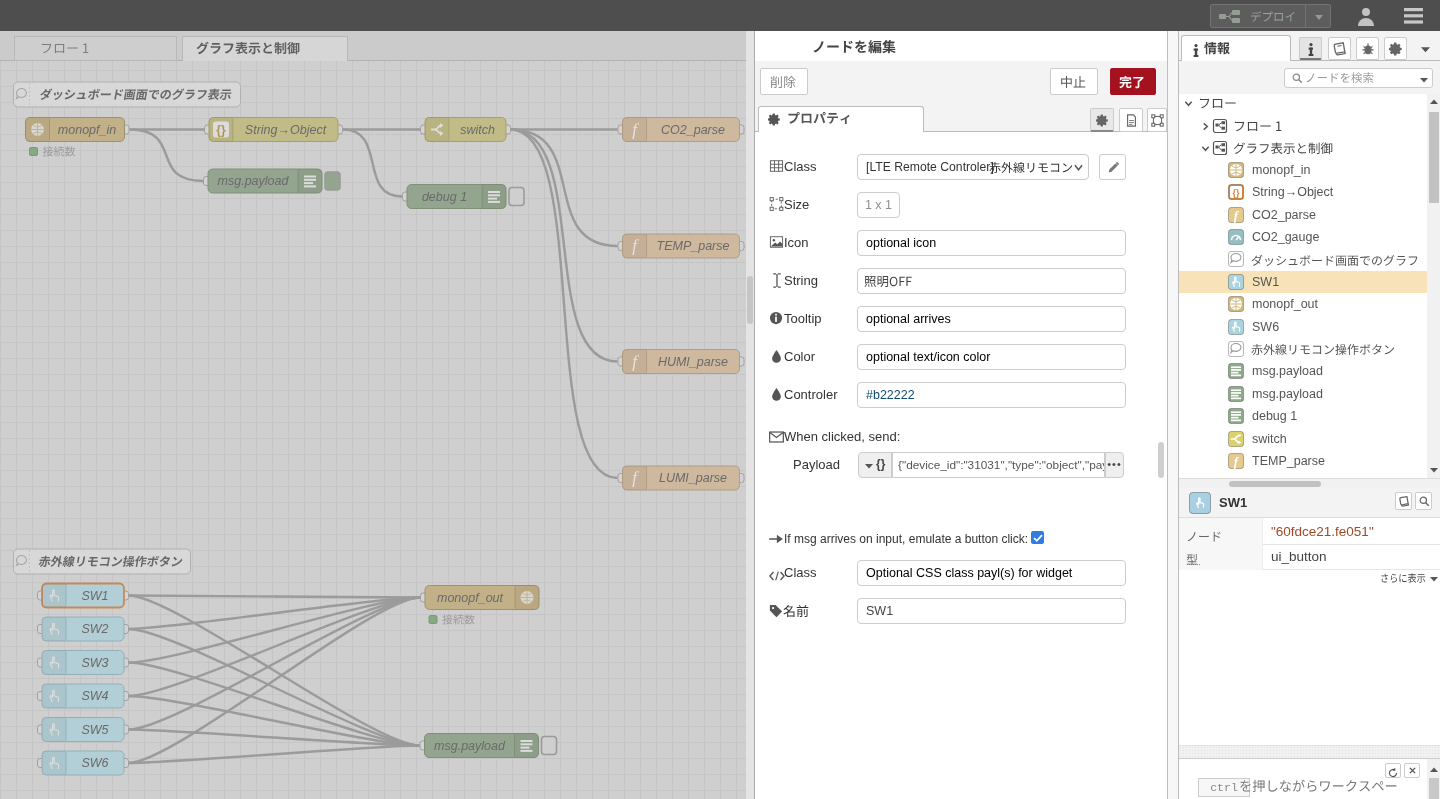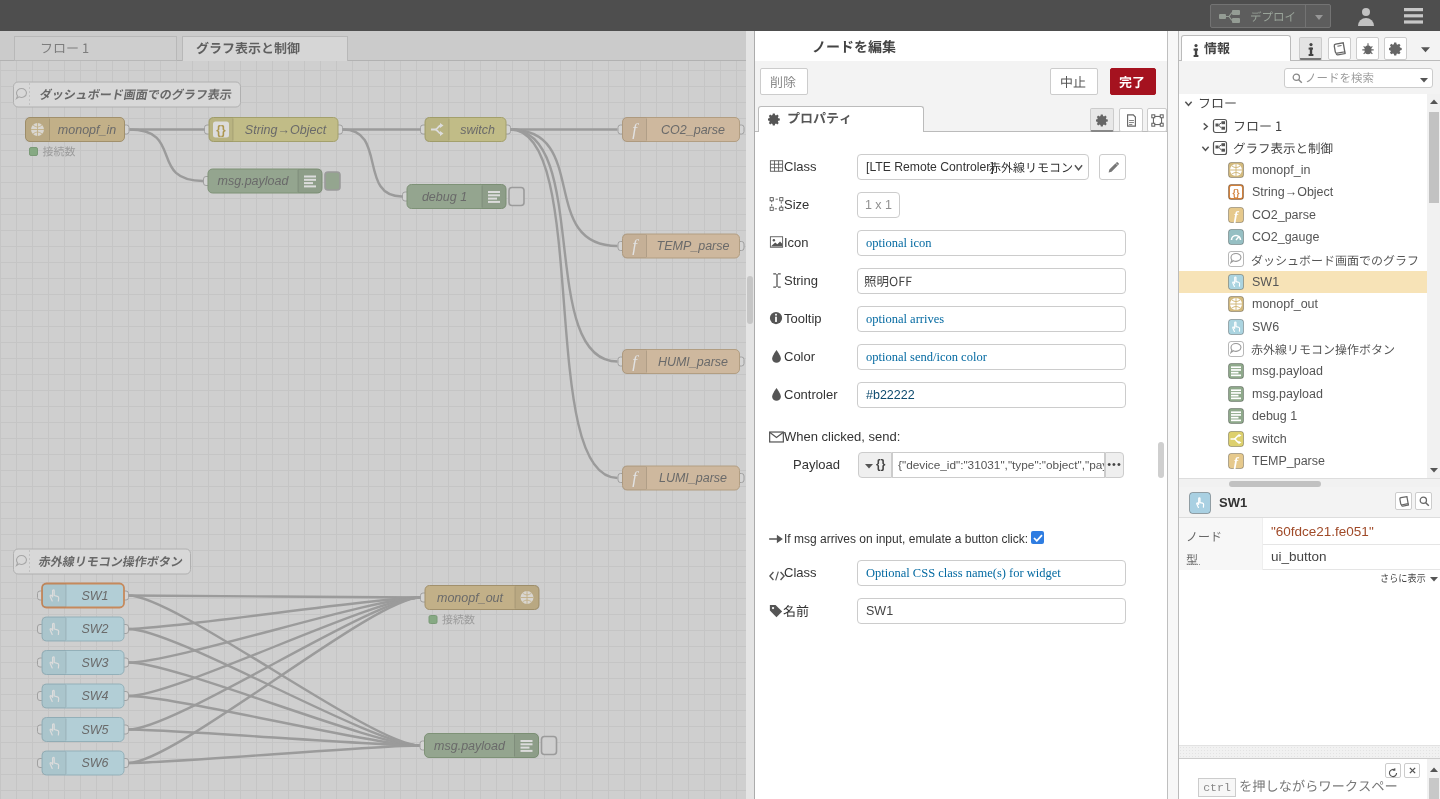--- a/index.html
+++ b/index.html
@@ -36,21 +36,21 @@
   #ptab { position:absolute; left:3px; top:3px; width:166px; height:27px; background:#fff; border:1px solid #bbb; border-bottom:none; border-radius:3px 3px 0 0; font-size:13px; font-weight:bold; color:#555; line-height:26px; }
   .ticonbtn { position:absolute; top:5px; width:24px; height:24px; background:#fff; border:1px solid #ccc; border-radius:2px; text-align:center; }
   #tb1 { left:335px; background:#e8e8e8; border-bottom:2px solid #888; }
   #tb2 { left:364px; }
   #tb3 { left:392px; width:20px; }
   #trayform { position:absolute; left:0; top:101px; width:412px; height:667px; background:#fff; }
   .frow { position:absolute; left:14px; height:26px; }
   .flabel { position:absolute; left:0; top:5px; font-size:13px; color:#333; }
   .ficon { position:absolute; left:0; top:5px; width:17px; }
   .finput { position:absolute; left:88px; width:269px; height:26px; border:1px solid #ccc; border-radius:4px; font-size:12.5px; color:#555; line-height:24px; padding-left:8px; background:#fff; }
-  .ph { color:#0369a1;font-family:Liberation Serif, serif; }
+  .ph { color:#000000; }
 </style>
 </head>
 <body>
 <div id="app">
   <div id="header" class="abs">
     <div id="deploy" class="abs">
       <svg class="abs" style="left:8px;top:5px" width="22" height="14" viewBox="0 0 22 14">
         <rect x="0" y="4" width="7" height="5" rx="1" fill="#949c94"></rect>
         <rect x="13" y="0" width="8" height="5" rx="1" fill="#949c94"></rect>
         <rect x="13" y="8" width="8" height="5" rx="1" fill="#949c94"></rect>
@@ -415,21 +415,21 @@
               <rect x="7" y="3.2" width="2" height="2" fill="#fff"></rect>
             </svg></span>
         <span class="flabel" style="left:15px">Tooltip</span>
         <div class="finput ph" style="left:88px;">optional arrives</div>
       </div>
       <div class="frow" style="top:212px; width:384px;">
         <span class="ficon" style="left:2px"><svg width="11" height="14" viewBox="0 0 12 16">
               <path d="M6 1 C6 1 11 7.5 11 11 A5 4.7 0 0 1 1 11 C1 7.5 6 1 6 1 Z" fill="#555"></path>
             </svg></span>
         <span class="flabel" style="left:15px">Color</span>
-        <div class="finput ph" style="left:88px;">optional send/icon color</div>
+        <div class="finput ph" style="left:88px;">optional text/icon color</div>
       </div>
       <div class="frow" style="top:250px; width:384px;">
         <span class="ficon" style="left:2px"><svg width="11" height="14" viewBox="0 0 12 16">
               <path d="M6 1 C6 1 11 7.5 11 11 A5 4.7 0 0 1 1 11 C1 7.5 6 1 6 1 Z" fill="#555"></path>
             </svg></span>
         <span class="flabel" style="left:15px">Controler</span>
         <div class="finput" style="left:88px; color:#0c4a6e;">#b22222</div>
       </div>
       <div class="frow" style="top:292px; width:384px;">
         <span class="ficon"><svg width="15" height="12" viewBox="0 0 16 12">
@@ -459,21 +459,21 @@
               <path d="M1 5 L4.5 8.5 L11 1.5" stroke="#fff" stroke-width="2.2" fill="none"></path>
             </svg>
           </div>
       </div>
       <div class="frow" style="top:428px; width:384px;">
         <span class="ficon" style="top:7px"><svg width="16" height="10" viewBox="0 0 18 11">
               <path d="M5 1 L1 5.5 L5 10 M13 1 L17 5.5 L13 10" stroke="#555" stroke-width="1.5" fill="none"></path>
               <path d="M10.5 0.5 L7.5 10.5" stroke="#555" stroke-width="1.3"></path>
             </svg></span>
         <span class="flabel" style="left:15px">Class</span>
-        <div class="finput ph" style="left:88px;">Optional CSS class name(s) for widget</div>
+        <div class="finput ph" style="left:88px;">Optional CSS class payl(s) for widget</div>
       </div>
       <div class="frow" style="top:466px; width:384px;">
         <span class="ficon" style="top:6px"><svg width="14" height="14" viewBox="0 0 16 16">
               <path d="M1 1 H7.5 L15 8.5 L8.5 15 L1 7.5 Z" fill="#555"></path>
               <circle cx="4.6" cy="4.6" r="1.3" fill="#fff"></circle>
             </svg></span>
 
         <div class="finput" style="left:88px; color:#444;">SW1</div>
       </div>
     </div>
@@ -758,21 +758,21 @@
           <svg style="margin:3px 0 0 3.5px; display:block" width="7" height="7" viewBox="0 0 8 8">
             <path d="M1 1 L7 7 M7 1 L1 7" stroke="#555" stroke-width="1.6"></path>
           </svg>
         </div>
       <div class="abs" style="left:248px; top:0; width:13px; height:41px; background:#f1f1f1;">
         <svg class="abs" style="left:3px; top:8px" width="8" height="6" viewBox="0 0 10 7">
             <path d="M0 6 L5 0.5 L10 6Z" fill="#555"></path>
           </svg>
         <div class="abs" style="left:1.5px; top:19px; width:10px; height:22px; background:#c8c8c8;"></div>
       </div>
-      <div class="abs" style="left:19px; top:19px; width:38px; height:19px; background:#f7f7f7; border:1px solid #ccc; font-family:'Liberation Mono', monospace; font-size:11.5px; color:#888; text-align:center; line-height:17px;">ctrl</div>
+      <div class="abs" style="left:19px; top:19px; width:52px; height:19px; background:#f7f7f7; border:1px solid #ccc; font-family:'Liberation Mono', monospace; font-size:11.5px; color:#888; text-align:center; line-height:17px;">ctrl</div>
 
     </div>
 </div>
 </div>
 <div id="jp">
 <svg class="abs" style="left:1249px; top:5px; " width="49" height="21" viewBox="0 0 49 21">
       <path transform="translate(1,16)" fill="#9aa49a" d="M2.3 -8.4V-7.5C2.6 -7.5 3 -7.5 3.4 -7.5C4 -7.5 6.7 -7.5 7.4 -7.5C7.7 -7.5 8.1 -7.5 8.4 -7.5V-8.4C8.1 -8.4 7.7 -8.3 7.4 -8.3C6.7 -8.3 4 -8.3 3.4 -8.3C3 -8.3 2.7 -8.4 2.3 -8.4ZM9 -9.3 8.4 -9.1C8.7 -8.6 9.1 -8 9.3 -7.5L10 -7.8C9.7 -8.2 9.3 -8.9 9 -9.3ZM10.3 -9.8 9.7 -9.5C10 -9.1 10.4 -8.5 10.6 -8L11.3 -8.2C11 -8.7 10.6 -9.4 10.3 -9.8ZM1 -5.5V-4.6C1.3 -4.6 1.6 -4.6 2 -4.6H5.4C5.4 -3.5 5.3 -2.5 4.7 -1.7C4.3 -1 3.5 -0.3 2.6 0L3.4 0.7C4.4 0.1 5.3 -0.7 5.7 -1.4C6.2 -2.3 6.3 -3.3 6.4 -4.6H9.5C9.8 -4.6 10.1 -4.6 10.4 -4.6V-5.5C10.1 -5.5 9.7 -5.5 9.5 -5.5C8.9 -5.5 2.6 -5.5 2 -5.5C1.6 -5.5 1.3 -5.5 1 -5.5Z M20.8 -8.3C20.8 -8.7 21.1 -9 21.5 -9C21.9 -9 22.3 -8.7 22.3 -8.3C22.3 -7.8 21.9 -7.5 21.5 -7.5C21.1 -7.5 20.8 -7.8 20.8 -8.3ZM20.2 -8.3C20.2 -8.1 20.3 -8 20.3 -7.9L19.9 -7.9C19.4 -7.9 14.8 -7.9 14.1 -7.9C13.8 -7.9 13.3 -7.9 13 -8V-6.9C13.3 -6.9 13.7 -7 14.1 -7C14.8 -7 19.4 -7 20 -7C19.9 -5.9 19.3 -4.3 18.5 -3.2C17.6 -2 16.3 -1 14 -0.5L14.8 0.4C16.9 -0.3 18.3 -1.3 19.3 -2.7C20.3 -3.9 20.8 -5.7 21.1 -6.9L21.1 -7C21.2 -7 21.4 -7 21.5 -7C22.2 -7 22.8 -7.5 22.8 -8.3C22.8 -9 22.2 -9.6 21.5 -9.6C20.8 -9.6 20.2 -9 20.2 -8.3Z M24.7 -7.9C24.7 -7.6 24.7 -7.2 24.7 -7C24.7 -6.5 24.7 -1.8 24.7 -1.3C24.7 -0.9 24.7 -0.1 24.7 0.1H25.7L25.6 -0.6H31.9L31.9 0.1H32.9C32.9 -0 32.9 -0.9 32.9 -1.3C32.9 -1.7 32.9 -6.5 32.9 -7C32.9 -7.3 32.9 -7.6 32.9 -7.9C32.5 -7.9 32.1 -7.9 31.9 -7.9C31.3 -7.9 26.3 -7.9 25.7 -7.9C25.4 -7.9 25.1 -7.9 24.7 -7.9ZM25.6 -1.5V-6.9H31.9V-1.5Z M35.5 -4.2 35.9 -3.3C37.5 -3.7 39.1 -4.4 40.3 -5.1V-0.9C40.3 -0.4 40.3 0.1 40.3 0.4H41.4C41.3 0.1 41.3 -0.4 41.3 -0.9V-5.7C42.5 -6.5 43.6 -7.4 44.4 -8.3L43.7 -9C42.9 -8.1 41.7 -7 40.5 -6.3C39.2 -5.5 37.5 -4.7 35.5 -4.2Z"></path>
     </svg>
 <svg class="abs" style="left:39px; top:37px; " width="52" height="21" viewBox="0 0 52 21">
       <path transform="translate(1,16)" fill="#7d7d7d" d="M11.2 -8.6 10.4 -9.2C10.2 -9.1 9.9 -9.1 9.7 -9.1C9.1 -9.1 3.9 -9.1 3.2 -9.1C2.8 -9.1 2.2 -9.1 1.9 -9.2V-8C2.2 -8 2.7 -8.1 3.2 -8.1C3.9 -8.1 9.1 -8.1 9.8 -8.1C9.6 -6.8 9 -5 8.1 -3.8C7 -2.4 5.6 -1.3 3.1 -0.7L3.9 0.3C6.3 -0.5 7.9 -1.7 9.1 -3.2C10.1 -4.5 10.7 -6.6 11 -8C11 -8.2 11.1 -8.5 11.2 -8.6Z M14.9 -8.9C14.9 -8.6 14.9 -8.2 14.9 -7.9C14.9 -7.4 14.9 -2 14.9 -1.5C14.9 -1 14.9 -0.1 14.9 0.1H16L16 -0.7H23.1L23.1 0.1H24.2C24.2 -0.1 24.2 -1.1 24.2 -1.5C24.2 -2 24.2 -7.3 24.2 -7.9C24.2 -8.2 24.2 -8.6 24.2 -8.9C23.8 -8.9 23.3 -8.9 23 -8.9C22.4 -8.9 16.8 -8.9 16.1 -8.9C15.8 -8.9 15.4 -8.9 14.9 -8.9ZM16 -1.7V-7.9H23.1V-1.7Z M27.3 -5.6V-4.4C27.7 -4.4 28.4 -4.4 29.1 -4.4C30.1 -4.4 35.3 -4.4 36.3 -4.4C36.9 -4.4 37.4 -4.4 37.7 -4.4V-5.6C37.4 -5.6 36.9 -5.6 36.3 -5.6C35.3 -5.6 30.1 -5.6 29.1 -5.6C28.4 -5.6 27.7 -5.6 27.3 -5.6Z M43.1 0H48.3V-1H46.4V-9.5H45.5C44.9 -9.2 44.3 -9 43.5 -8.9V-8.1H45.2V-1H43.1Z"></path>

